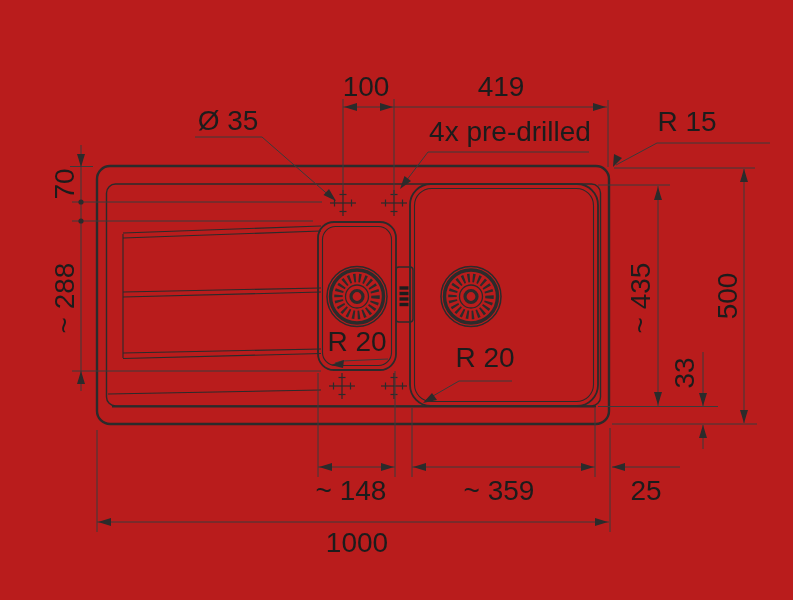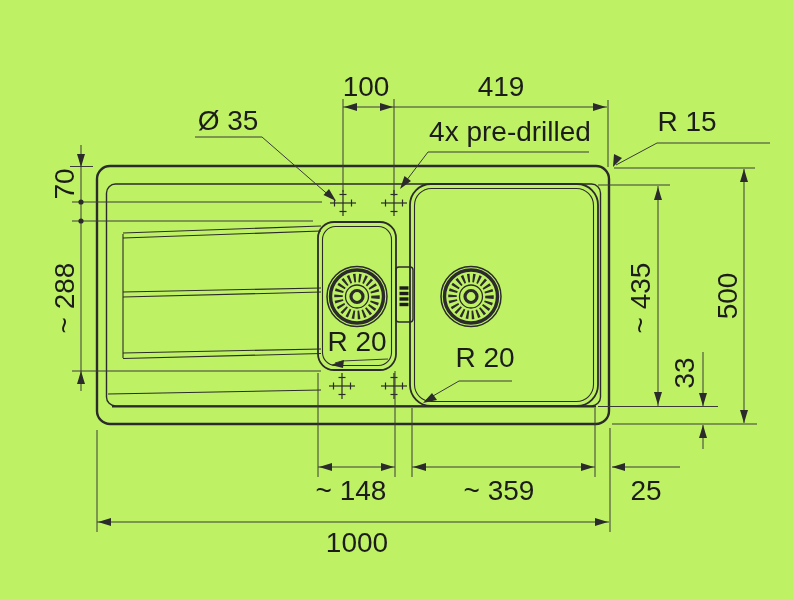--- a/index.html
+++ b/index.html
@@ -1,16 +1,16 @@
 <!DOCTYPE html>
 <html><head>
 <meta charset="utf-8">
 <style>
   html,body{margin:0;padding:0;background:#ffffff;}
-  #canvas{width:793px;height:600px;background:#bef264;position:relative;overflow:hidden;
+  #canvas{width:793px;height:600px;background:#b91c1c;position:relative;overflow:hidden;
           font-family:"Liberation Sans", sans-serif;}
   svg{display:block;}
   text{font-family:"Liberation Sans", sans-serif;font-size:28px;fill:#1c1c1c;}
   .thin  {stroke:#3a3a3a;stroke-width:1;fill:none;}
   .med   {stroke:#2b2b2b;stroke-width:1.4;fill:none;}
   .thick {stroke:#2b2b2b;stroke-width:2.4;fill:none;}
   .bowl  {stroke:#2b2b2b;stroke-width:1.8;fill:none;}
   .bowlin{stroke:#2b2b2b;stroke-width:1.1;fill:none;}
   .ridge {stroke:#2b2b2b;stroke-width:1.1;fill:none;}
   .arrow {fill:#2b2b2b;stroke:none;}

